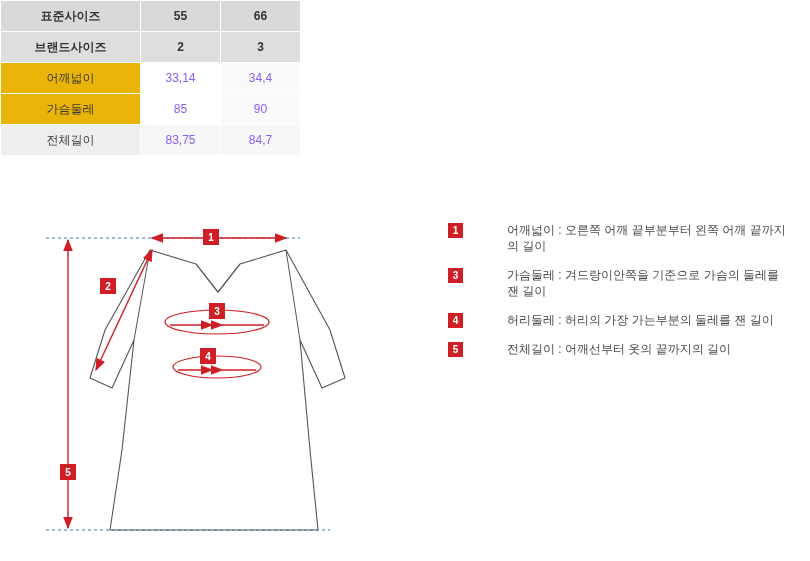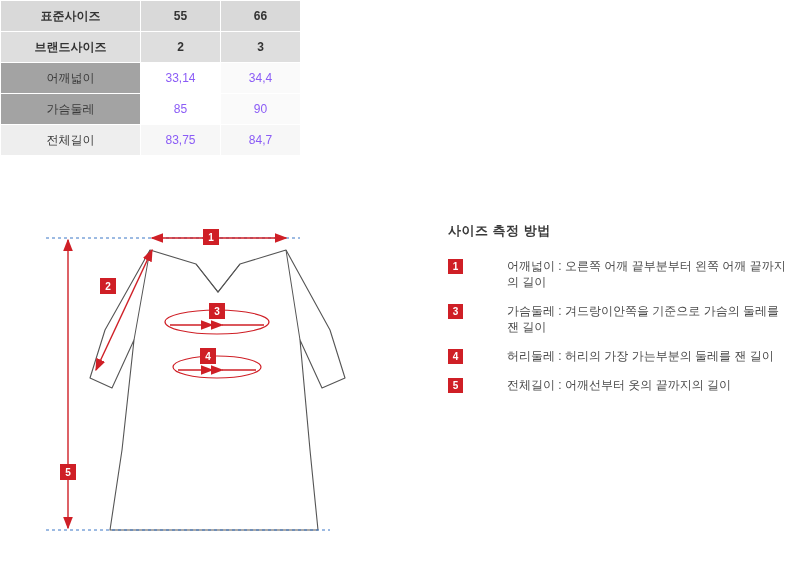--- a/index.html
+++ b/index.html
@@ -36,21 +36,21 @@
   }
   .size-table .hdr-row td {
     background: #d9d9d9;
     font-weight: bold;
     color: #333333;
   }
   .size-table .hdr-row.second td {
     background: #dedede;
   }
   .size-table .row-label {
-    background: #a3a3a3;
+    background: #eab308;
     font-weight: normal;
     color: #3a3a3a;
   }
   .size-table .cell-odd {
     background: #ffffff;
   }
   .size-table .cell-even {
     background: #fafafa;
     text-align: center;
   }
@@ -200,21 +200,20 @@
     <rect x="200" y="148" width="16" height="16" fill="#cf1f26"></rect>
     <text x="208" y="160" font-family="Liberation Sans, sans-serif" font-size="10" font-weight="bold" fill="#ffffff" text-anchor="middle">4</text>
 
     <line x1="68" y1="40" x2="68" y2="328" stroke="#cf1f26" stroke-width="1.4" marker-start="url(#arrL)" marker-end="url(#arrR)"></line>
     <rect x="60" y="264" width="16" height="16" fill="#cf1f26"></rect>
     <text x="68" y="276" font-family="Liberation Sans, sans-serif" font-size="10" font-weight="bold" fill="#ffffff" text-anchor="middle">5</text>
   </svg>
 </div>
 
 <div class="legend">
-  <div class="legend-title">사이즈 측정 방법</div>
 
   <div class="legend-item">
     <span class="legend-num">1</span>
     <span class="legend-text">어깨넓이 : 오른쪽 어깨 끝부분부터 왼쪽 어깨 끝까지의 길이</span>
   </div>
   <div class="legend-item">
     <span class="legend-num">3</span>
     <span class="legend-text">가슴둘레 : 겨드랑이안쪽을 기준으로 가슴의 둘레를 잰 길이</span>
   </div>
   <div class="legend-item">

